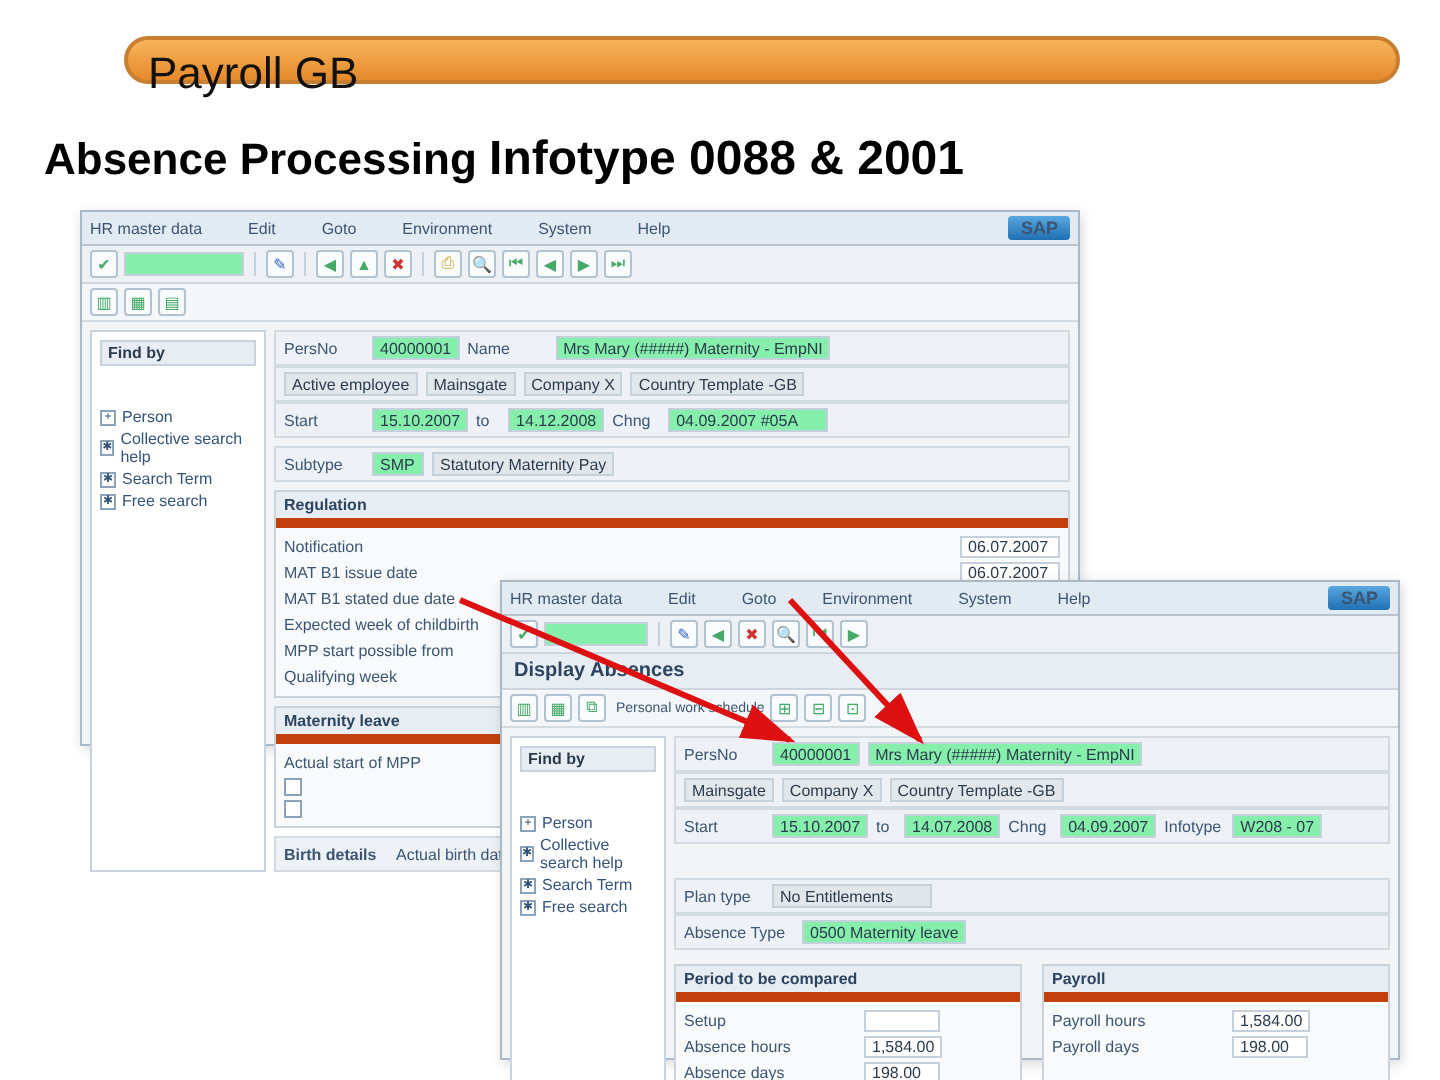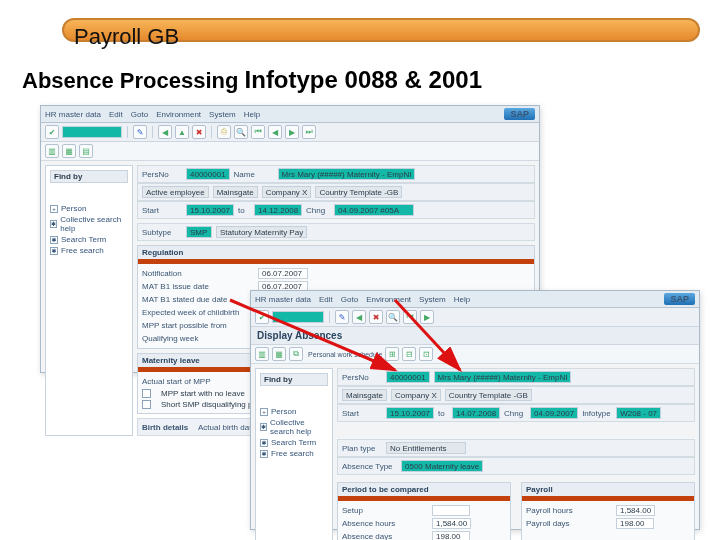--- a/index.html
+++ b/index.html
@@ -8,49 +8,49 @@
   .banner { position: absolute; left: 20px; top: 18px; right: 20px; height: 24px;
     background: linear-gradient(#f7b558, #e6892d); border: 2px solid #c88030; border-radius: 13px;
     padding: 4px 10px; margin-left: 42px; }
   .banner-title { font-size: 22px; color: #111; font-weight: 400; }
 
   .subtitle { position: absolute; left: 22px; top: 66px; font-size: 22px; color: #000; font-weight: 700; }
   .subtitle .infotype { font-size: 24px; font-weight: 700; }
 
   
   .sap-window { position: absolute; background: #f2f4f6; border: 1px solid #a9b9c7; box-shadow: 1px 2px 6px rgba(0,0,0,0.15); font-size: 8px; color: #2b3b4b; }
-  .sap-menubar { background: #e3ebf2; border-bottom: 1px solid #b7c4d0; padding: 2px 4px; display: flex; gap: 8px; align-items: center; }
+  .sap-menubar { background: #e3ebf2; border-bottom: 1px solid #b7c4d0; padding: 2px 4px; display: flex; gap: 23px; align-items: center; }
   .sap-menubar span { color: #3b5573; }
   .sap-logo { margin-left: auto; background: linear-gradient(#5aa8e0,#1f6fb3); color: #fff; font-weight: bold; padding: 1px 6px; border-radius: 2px; font-size: 9px; }
   .sap-toolbar { background: #edf1f5; border-bottom: 1px solid #cdd6df; padding: 2px 4px; display: flex; gap: 3px; align-items: center; }
   .tb-btn { width: 14px; height: 14px; background: #f9fbfc; border: 1px solid #b3c2d0; border-radius: 2px; display: flex; align-items: center; justify-content: center; font-size: 8px; color: #4a6; }
   .tb-btn.blue { color: #36c; }
   .tb-btn.red { color: #c33; }
   .tb-btn.yellow { color: #ca3; }
   .tb-sep { width: 1px; height: 12px; background: #c3cfda; margin: 0 2px; }
   .sap-title { background: #e7edf2; padding: 3px 6px; font-weight: bold; font-size: 10px; color: #2b4560; border-bottom: 1px solid #cdd6df; }
   .sap-subtoolbar { background: #f4f7fa; border-bottom: 1px solid #d3dbe2; padding: 2px 4px; display: flex; gap: 3px; }
 
   .sap-body { display: flex; }
   .sap-tree { width: 88px; background: #fff; border: 1px solid #c8d3dd; margin: 4px; padding: 4px; }
   .sap-tree-title { background: #e7edf3; border: 1px solid #c8d3dd; padding: 1px 3px; margin-bottom: 20px; font-weight: bold; }
   .tree-item { display: flex; align-items: center; gap: 3px; padding: 1px 0; color: #35547a; }
   .tree-icon { width: 8px; height: 8px; border: 1px solid #8aa3ba; background: #fff; font-size: 6px; line-height: 6px; text-align: center; }
 
   .sap-main { flex: 1; margin: 4px 4px 4px 0; }
   .info-row { display: flex; flex-wrap: wrap; align-items: center; gap: 4px; padding: 2px 4px; background: #eef2f6; border: 1px solid #d3dbe2; }
   .lbl { color: #3b5573; min-width: 40px; }
-  .fld { background: #14b8a6; border: 1px solid #c4d0db; padding: 1px 3px; min-width: 42px; height: 12px; display: inline-flex; align-items: center; }
+  .fld { background: #86efac; border: 1px solid #c4d0db; padding: 1px 3px; min-width: 42px; height: 12px; display: inline-flex; align-items: center; }
   .fld.wide { min-width: 80px; }
   .fld.gray { background: #e2e7ec; }
 
   .groupbox { border: 1px solid #c8d3dd; margin-top: 4px; background: #f8fafb; }
   .group-title { background: #e7edf2; padding: 2px 4px; font-weight: bold; color: #2b4560; border-bottom: 5px solid #c2410c; font-size: 8px; }
   .group-body { padding: 3px 4px; }
-  .form-row { display: flex; align-items: center; gap: 6px; padding: 1px 0; }
+  .form-row { display: flex; align-items: center; gap: 6px; padding: 1px 0; justify-content: space-between; }
   .form-row .k { width: 110px; color: #3b5573; }
   .form-row .v { background: #fff; border: 1px solid #c4d0db; padding: 0 3px; min-width: 50px; height: 11px; display: inline-flex; align-items: center; }
 
   .checkbox { width: 9px; height: 9px; border: 1px solid #8aa3ba; background: #fff; display: inline-block; margin-right: 4px; }
 
   .birth-row { display: flex; align-items: center; gap: 6px; background: #eef2f6; border: 1px solid #d3dbe2; padding: 2px 4px; margin-top: 4px; }
 
   
   #win2 { z-index: 3; }
   #win1 { z-index: 2; }

